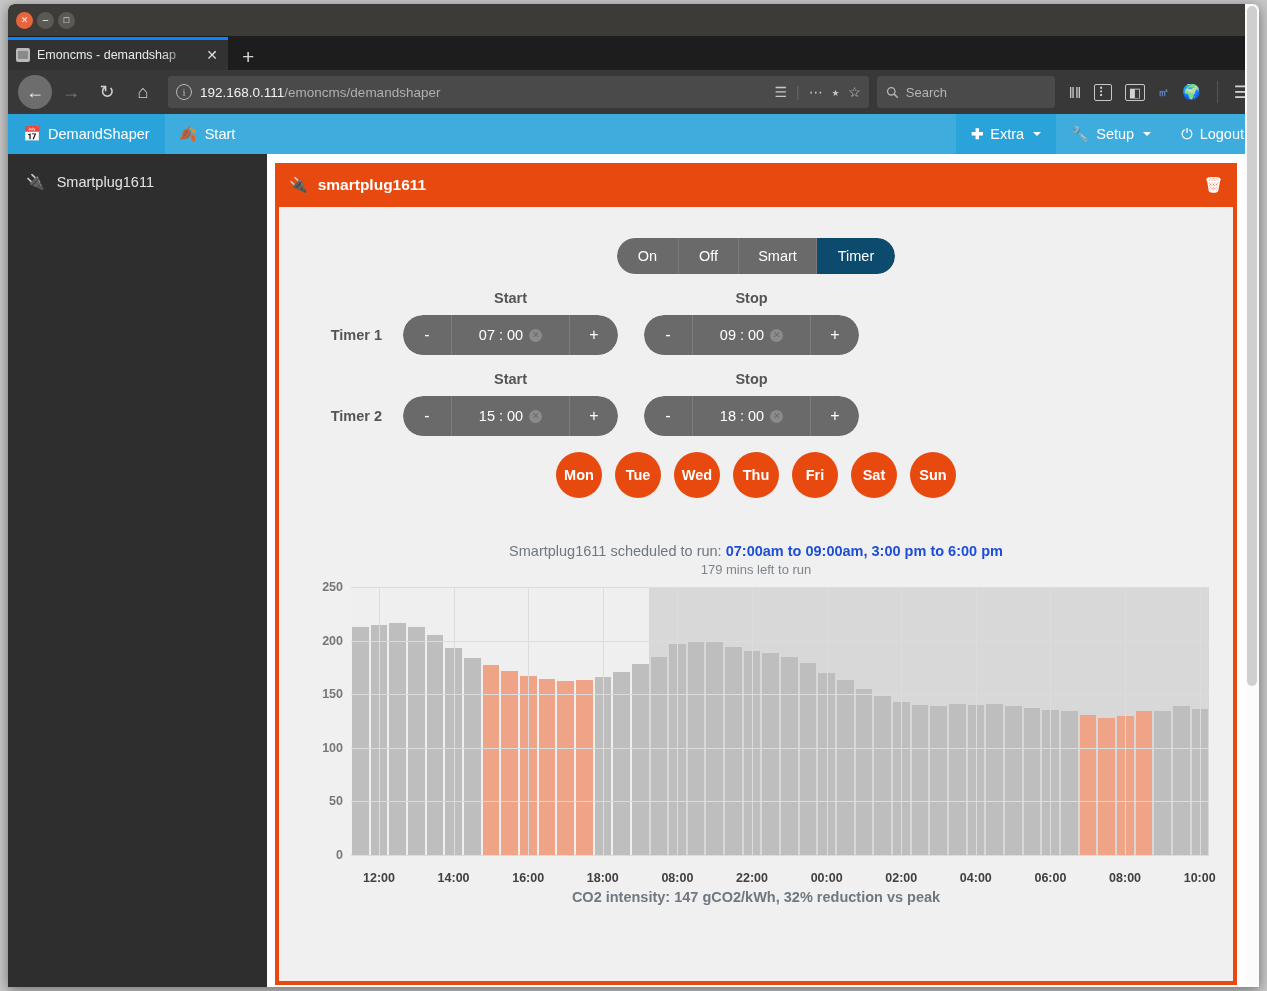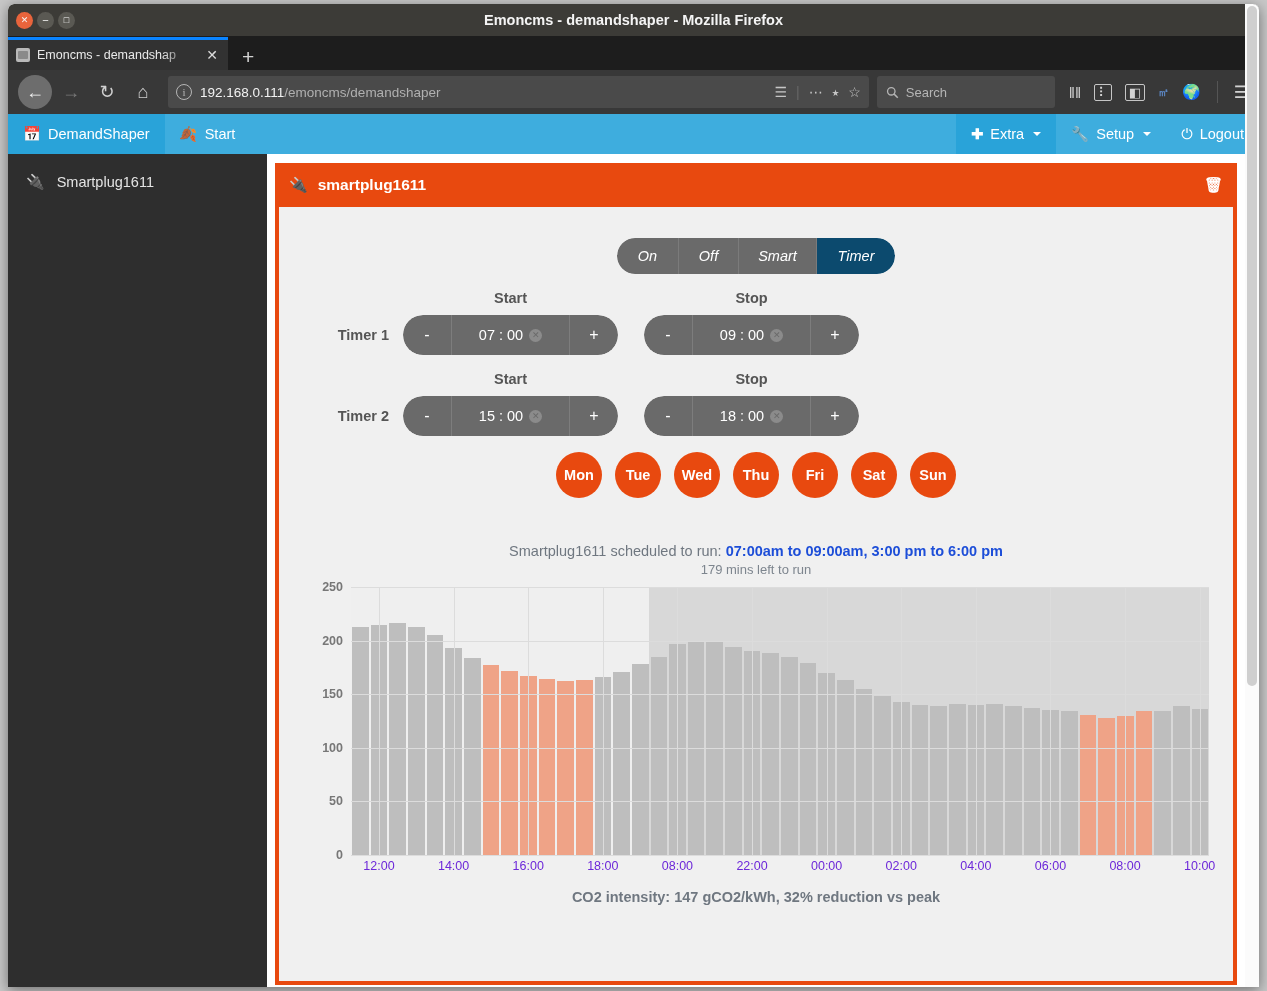--- a/index.html
+++ b/index.html
@@ -95,37 +95,37 @@
     color: #e4e4e4; font-size: 14.5px; }
   .content { flex: 1; background: #fff; padding: 9px 22px 0 8px; overflow: hidden; }
   
   .panel { border: 4px solid #e8490f; border-top: none; background: #f0f0f0;
     height: 822px; }
   .panel-head { background: #e8490f; height: 44px; margin: 0 -4px; padding: 0 14px;
     display: flex; align-items: center; color: #fff; font-weight: bold; font-size: 15.5px;
     gap: 10px; }
   .panel-head .ph-sp { flex: 1; }
   
-  .modes { display: flex; justify-content: center; padding-top: 31px; font-style: italic; }
+  .modes { display: flex; justify-content: center; padding-top: 31px; }
   .modegrp { display: flex; border-radius: 22px; overflow: hidden; }
   .mode { padding: 10px 0; width: 60px; text-align: center; background: #6a6a6a;
     color: #fff; font-size: 14.5px; border-right: 1px solid #7b7b7b; }
   .mode:first-child { width: 62px; border-radius: 22px 0 0 22px; }
   .mode:last-child { width: 78px; border-radius: 0 22px 22px 0; border-right: none; }
   .mode.w-smart { width: 78px; }
   .mode.selected { background: #0c4a6e; }
   
   .timer-block { margin-top: 16px; }
   .tb-labels { display: flex; color: #555; font-weight: bold; font-size: 14.5px; }
   .tb-lab-sp { width: 124px; }
   .tb-lab-start { width: 215px; text-align: center; }
   .tb-lab-gap { width: 26px; }
   .tb-lab-stop { width: 215px; text-align: center; }
   .tb-row { display: flex; align-items: center; margin-top: 9px; }
-  .tb-name { width: 124px; text-align: right; padding-right: 14px; color: #555;
+  .tb-name { width: 124px; text-align: right; padding-right: 21px; color: #555;
     font-weight: bold; font-size: 14.5px; }
   .spinner { width: 215px; display: flex; border-radius: 22px; overflow: hidden; }
   .sp-btn { width: 48px; background: #6a6a6a; color: #fff; font-size: 16px;
     display: flex; align-items: center; justify-content: center; padding: 11px 0; }
   .sp-btn.minus { border-radius: 22px 0 0 22px; }
   .sp-btn.plus { border-radius: 0 22px 22px 0; }
   .sp-val { flex: 1; background: #6a6a6a; color: #fff; font-size: 14.5px;
     display: flex; align-items: center; justify-content: center; gap: 6px;
     border-left: 1px solid #7d7d7d; border-right: 1px solid #7d7d7d; }
   .sp-clear { width: 13px; height: 13px; border-radius: 50%; background: #8b8b8b;
@@ -152,41 +152,40 @@
     background: #efefef; }
   .shade { position: absolute; top: 0; bottom: 0; background: #d8d8d8; }
   .gridh { position: absolute; left: 0; right: 0; height: 1px; background: #dcdcdc; }
   .gridv { position: absolute; top: 0; bottom: 0; width: 1px; background: #dcdcdc; }
   .bars { position: absolute; left: 0; right: 0; bottom: 0; top: 0; display: flex;
     align-items: flex-end; }
   .bar { flex: 1; background: #bebebe; margin: 0 1px; }
   .bar.hl { background: #efa387; }
   .x-labels { position: absolute; left: 38px; right: 0; top: 272px; height: 20px; }
   .x-lab { position: absolute; transform: translateX(-50%); font-size: 12.5px;
-    font-weight: normal; color: #6d28d9; }
+    font-weight: bold; color: #404040; margin-top: 12px; }
   .co2 { text-align: center; color: #6f7780; font-size: 14.5px; font-weight: bold;
     margin-top: 12px; }
   
   .scroll-track { position: absolute; right: 0; top: 0; bottom: 0; width: 14px;
     background: #fbfbfb; }
   .scroll-thumb { position: absolute; right: 2px; top: 2px; width: 10px; height: 680px;
     background: #cfcfcf; border-radius: 5px; }
 </style>
 </head>
 <body>
 
 <div class="window">
 
   <div class="titlebar">
     <div class="winbtns">
       <div class="wb wb-close"></div>
       <div class="wb wb-min"></div>
       <div class="wb wb-max"></div>
     </div>
-    <div class="wintitle"><span>Emoncms - demandshaper - Mozilla Firefox</span></div>
   </div>
 
   <div class="tabstrip">
     <div class="tab">
       <div class="tab-favicon"></div>
       <div class="tab-title">Emoncms - demandshap</div>
       <div class="tab-close">✕</div>
     </div>
     <div class="newtab">+</div>
   </div>

